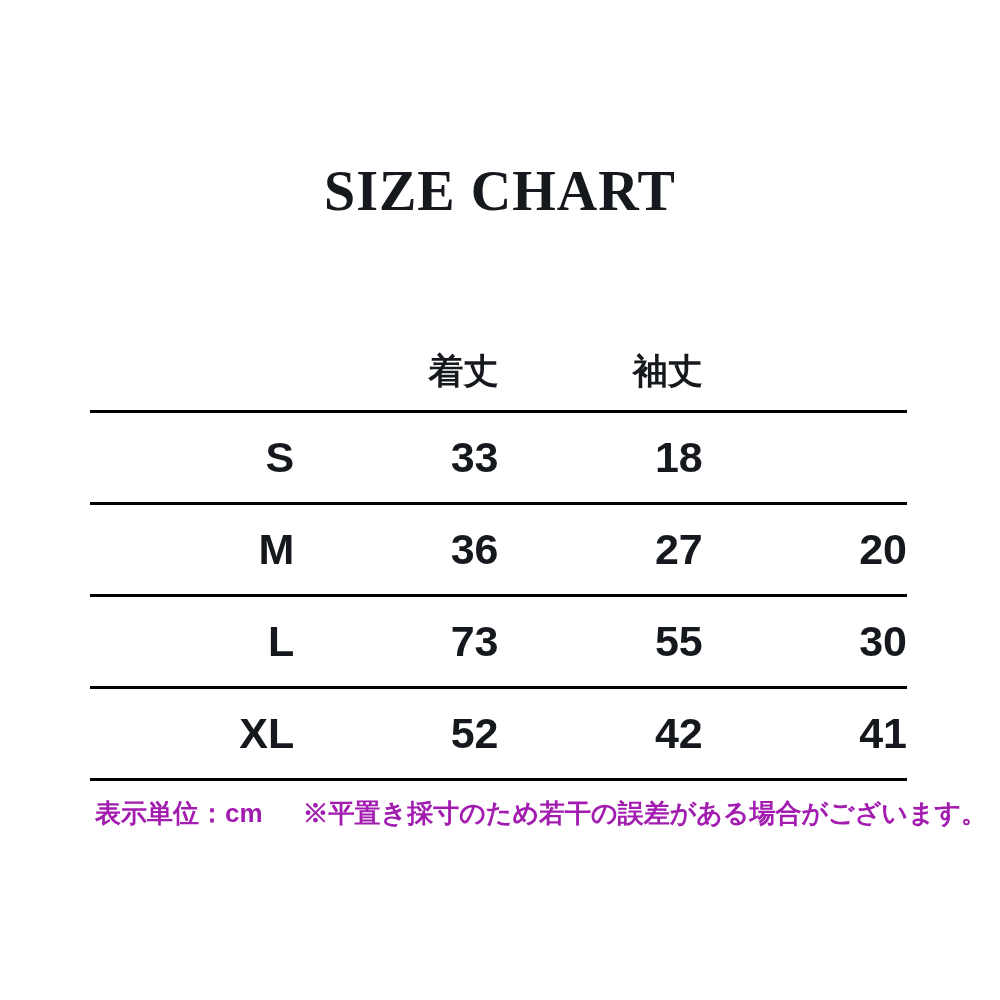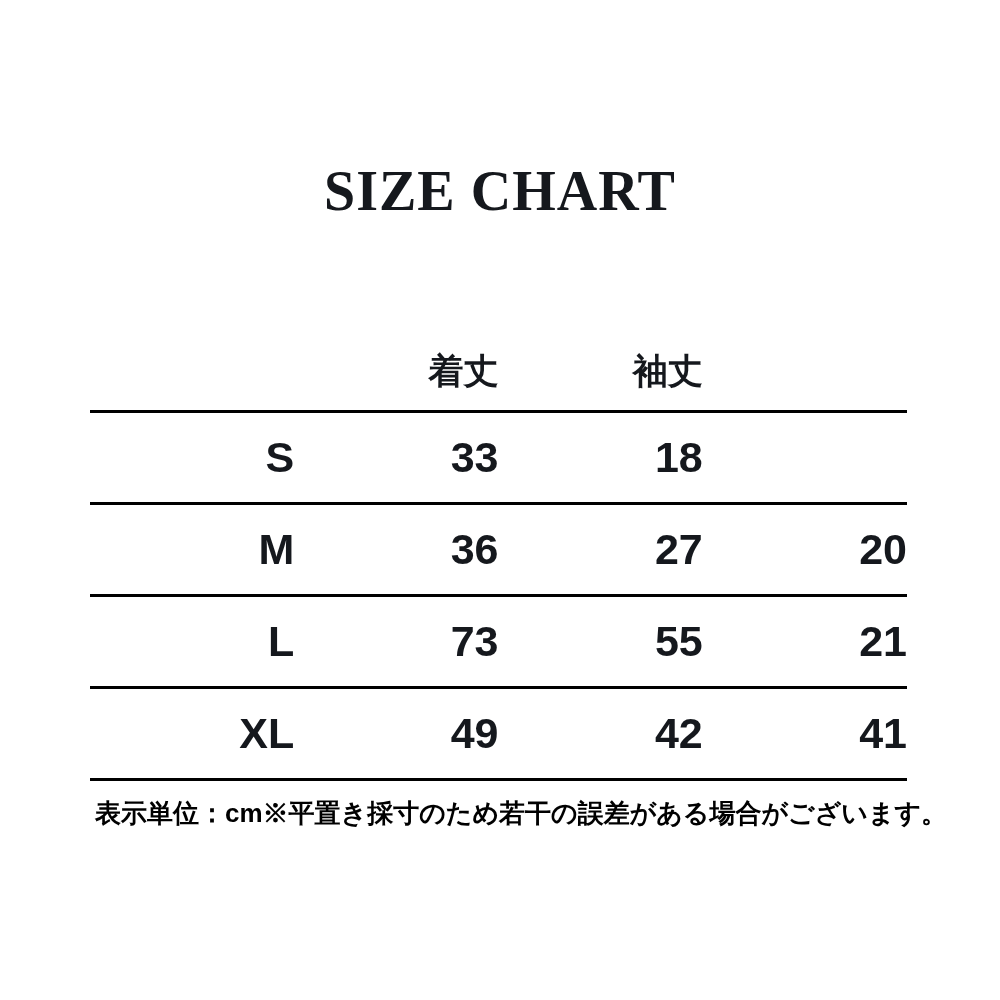--- a/index.html
+++ b/index.html
@@ -57,23 +57,24 @@
     line-height: 1;
     white-space: nowrap;
   }
   .footer {
     position: absolute;
     left: 95px;
     top: 796px;
     width: 830px;
     display: flex;
     align-items: baseline;
+    gap: 40px;
     font-size: 26px;
     font-weight: 700;
-    color: #000000;
+    color: #a21caf;
     white-space: nowrap;
   }
 </style>
 </head>
 <body>
 
 <div class="page">
 
   <h1 class="title">SIZE CHART</h1>
 
@@ -95,26 +96,26 @@
       <div class="cell">M</div>
       <div class="cell">36</div>
       <div class="cell">27</div>
       <div class="cell">20</div>
     </div>
 
     <div class="row data">
       <div class="cell">L</div>
       <div class="cell">73</div>
       <div class="cell">55</div>
-      <div class="cell">21</div>
+      <div class="cell">30</div>
     </div>
 
     <div class="row data">
       <div class="cell">XL</div>
-      <div class="cell">49</div>
+      <div class="cell">52</div>
       <div class="cell">42</div>
       <div class="cell">41</div>
     </div>
 
   </div>
 
   <div class="footer">
     <span>表示単位：cm</span>
     <span>※平置き採寸のため若干の誤差がある場合がございます。</span>
   </div>

